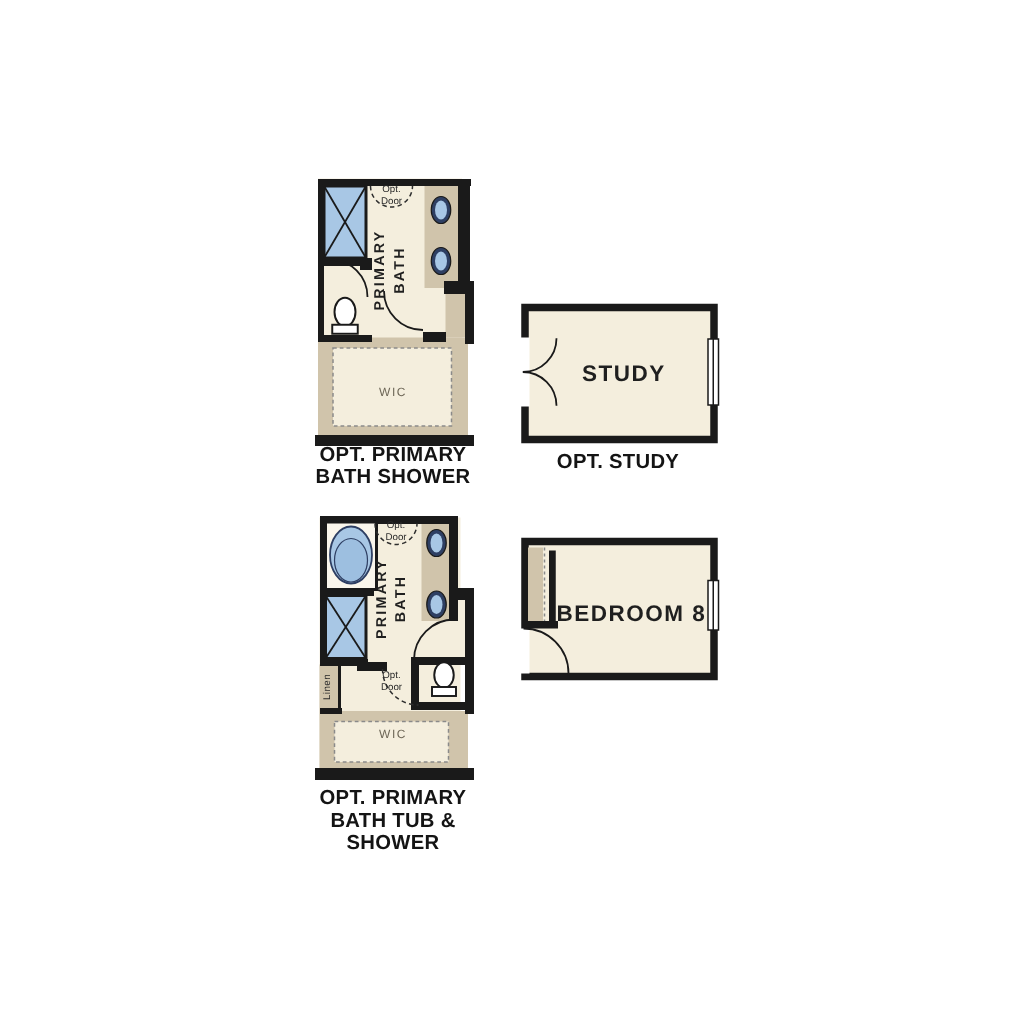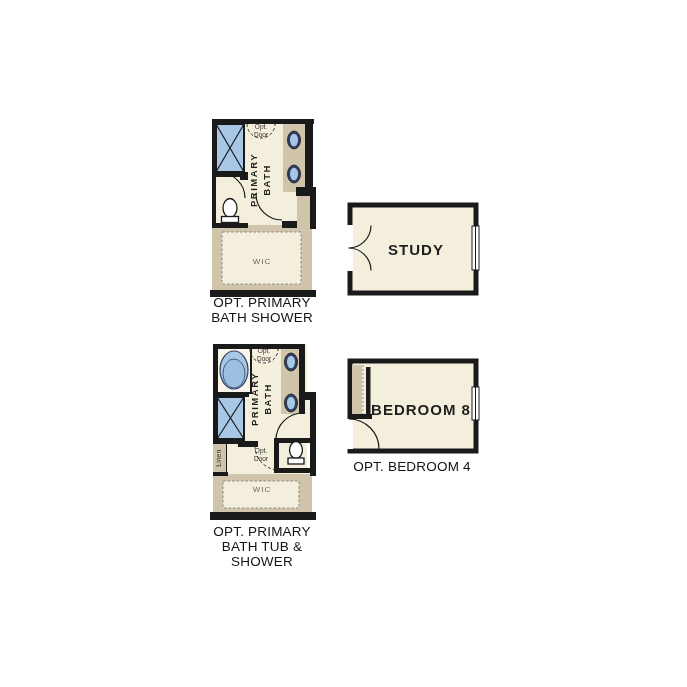--- a/index.html
+++ b/index.html
@@ -3,21 +3,21 @@
 <meta charset="utf-8">
 <style>
   html,body{margin:0;padding:0;background:#ffffff;}
   #canvas{
     position:relative;width:687px;height:687px;background:#ffffff;overflow:hidden;
     font-family:"Liberation Sans",sans-serif;color:#141414;
   }
   .plan-svg{position:absolute;}
   .lbl{position:absolute;white-space:pre-line;}
   .caption{
-    position:absolute;font-weight:normal;font-size:13.5px;line-height:1.12;
+    position:absolute;font-weight:bold;font-size:13.5px;line-height:1.12;
     text-align:center;white-space:pre-line;color:#141414;letter-spacing:.2px;
   }
   .pb{
     font-weight:bold;font-size:9.5px;letter-spacing:1.5px;line-height:1.35;
     text-align:center;color:#1f1f1f;
   }
   .rot{transform:rotate(-90deg);}
   .roomlbl{font-weight:bold;font-size:15px;letter-spacing:1px;text-align:center;color:#1f1f1f;}
   .optdoor{font-size:6.5px;line-height:1.3;text-align:center;color:#2b2b2b;}
   .wic{font-size:8px;letter-spacing:1px;color:#6e6757;text-align:center;}
@@ -90,20 +90,21 @@
     <rect x="0" y="24" width="7" height="46" fill="#ffffff"></rect>
 
     <path d="M 25,24.5 A 22.5,22.5 0 0 1 2.5,47 A 22.5,22.5 0 0 1 25,69.5" fill="none" stroke="#1a1a1a" stroke-width="1.2"></path>
 
     <g>
       <rect x="126" y="25" width="7" height="44" fill="#ffffff" stroke="#1a1a1a" stroke-width="1"></rect>
       <line x1="129.5" y1="25" x2="129.5" y2="69" stroke="#1a1a1a" stroke-width="1"></line>
     </g>
   </svg>
   <div class="lbl roomlbl" style="left:374px;top:241px;width:84px">STUDY</div>
+  <div class="caption" style="left:346px;top:300px;width:132px">OPT. STUDY</div>
 
   <svg class="plan-svg" style="left:210px;top:342px" width="108" height="182" viewBox="0 0 108 182">
 
     <rect x="3" y="3" width="94" height="172" fill="#f4eedd"></rect>
     <rect x="95" y="55" width="7" height="42" fill="#f4eedd"></rect>
 
     <rect x="71" y="6" width="22" height="66" fill="#d0c4ab"></rect>
 
     <rect x="3" y="101" width="14" height="31" fill="#d0c4ab"></rect>
 
@@ -184,15 +185,14 @@
 
     <rect x="0" y="62" width="7" height="30" fill="#ffffff"></rect>
     <path d="M 3,62 A 30,30 0 0 1 33,92" fill="none" stroke="#1a1a1a" stroke-width="1.2"></path>
 
     <g>
       <rect x="126" y="30" width="7" height="33" fill="#ffffff" stroke="#1a1a1a" stroke-width="1"></rect>
       <line x1="129.5" y1="30" x2="129.5" y2="63" stroke="#1a1a1a" stroke-width="1"></line>
     </g>
   </svg>
   <div class="lbl roomlbl" style="left:369px;top:401px;width:104px">BEDROOM 8</div>
-  <div class="caption" style="left:336px;top:459px;width:152px">OPT. BEDROOM 4</div>
 
 </div>
 
 </body></html>

